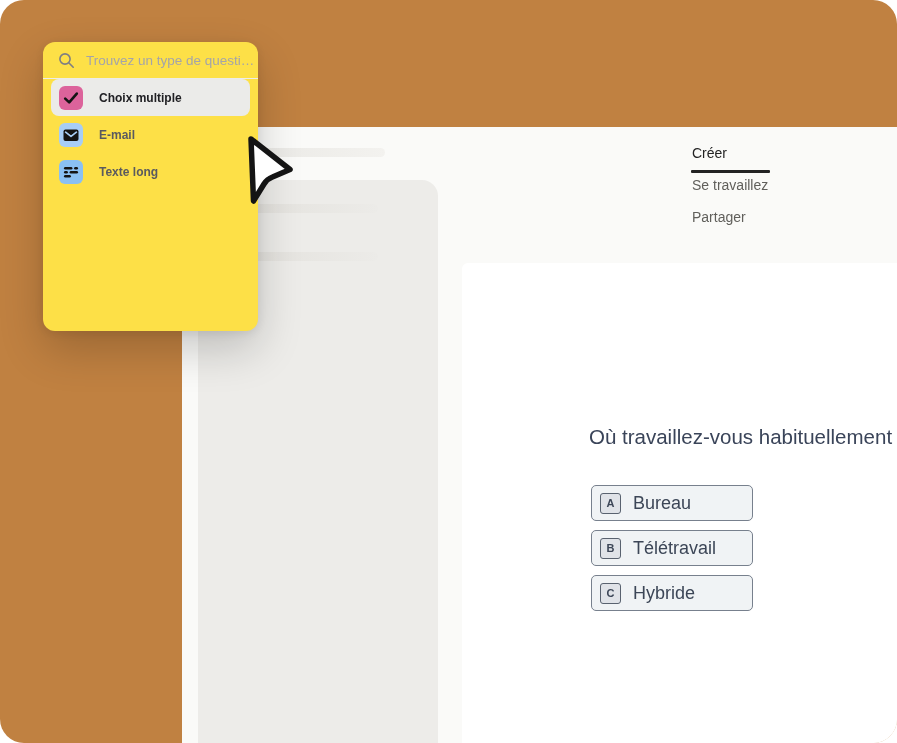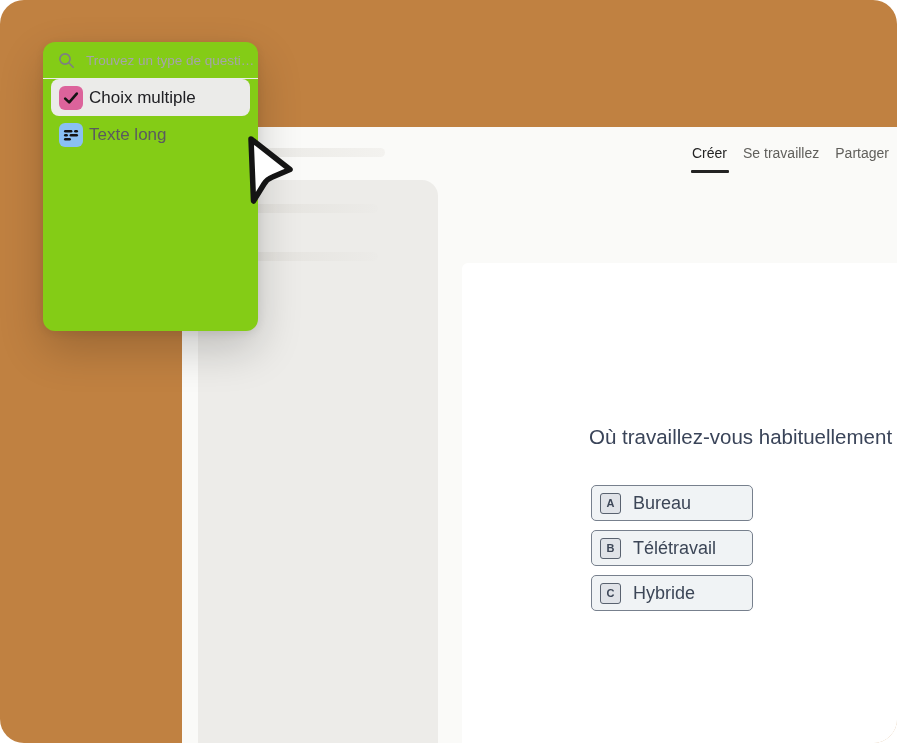--- a/index.html
+++ b/index.html
@@ -13,21 +13,21 @@
   .sidebar-panel{
     position:absolute;left:16px;top:53px;width:240px;bottom:0;
     background:#EDECE9;border-radius:16px 16px 0 0;
   }
   .skeleton{position:absolute;height:9px;border-radius:5px;z-index:2;}
   .skeleton.s1{left:40px;top:21px;width:163px;background:linear-gradient(90deg,#E8E7E3,#F3F2EF);}
   .skeleton.s2{left:40px;top:77px;width:156px;background:linear-gradient(90deg,#E2E0DB,#ECEBE8);}
   .skeleton.s3{left:40px;top:125px;width:156px;background:linear-gradient(90deg,#E2E0DB,#ECEBE8);}
   
   .topnav{position:absolute;left:510px;top:18px;display:flex;gap:16px;white-space:nowrap;
-    font-size:14px;line-height:16px;z-index:3;}
+    font-size:14px;line-height:16px;z-index:3;flex-direction:column;}
   .topnav .nav-item{color:#605F5B;cursor:pointer;position:relative;}
   .topnav .nav-item.active{color:#232323;}
   .topnav .nav-item.active::after{
     content:"";position:absolute;left:-1px;right:-2px;top:25px;height:3px;
     background:#232323;border-radius:1px;
   }
   
   .card{
     position:absolute;left:280px;top:136px;width:435px;height:480px;
     background:#ffffff;border-radius:6px 0 0 0;z-index:2;
@@ -42,42 +42,42 @@
     background:#F0F3F5;border:1px solid #77808D;border-radius:5px;cursor:pointer;
   }
   .key-badge{
     width:21px;height:21px;margin-left:8px;display:flex;align-items:center;justify-content:center;
     background:#E0E3E8;border:1px solid #59626F;border-radius:3px;
     font-size:11px;font-weight:bold;color:#3C4657;
   }
   .option-label{margin-left:12px;font-size:18px;color:#3C4657;text-align:center;}
   
   .dropdown{
-    position:absolute;left:43px;top:42px;width:215px;height:289px;background:#84cc16;
+    position:absolute;left:43px;top:42px;width:215px;height:289px;background:#fde047;
     border-radius:12px;z-index:10;
     box-shadow:0 18px 45px rgba(0,0,0,0.20),0 2px 10px rgba(0,0,0,0.08);
   }
   .search-row{display:flex;align-items:center;height:37px;padding:0 12px 0 15px;
     border-bottom:1px solid #ECECEB;}
   .search-row svg{flex:0 0 auto;}
   .search-input{
     flex:1;border:none;outline:none;margin-left:9px;font-size:13.5px;color:#333;background:transparent;
   }
   .search-input::placeholder{color:#A4A4A9;}
   .section-label{margin:17px 16px 11px 16px;font-size:13.5px;font-weight:bold;color:#191919;}
   .type-list{padding:0 8px;}
   .type-row{
     display:flex;align-items:center;height:37px;border-radius:8px;padding-left:8px;cursor:pointer;
   }
   .type-row.selected{background:#EBEBE9;}
   .type-icon{
     width:24px;height:24px;border-radius:6px;display:flex;align-items:center;justify-content:center;
     flex:0 0 auto;
   }
-  .type-label{margin-left:6px;font-size:17px;color:#5A5A5F;}
+  .type-label{margin-left:16px;font-size:12px;color:#5A5A5F;font-weight:bold;}
   .type-row.selected .type-label{color:#202024;}
   
   .cursor{position:absolute;left:236px;top:130px;z-index:20;pointer-events:none;}
 </style>
 </head>
 <body>
 
 <div id="canvas">
 
   <div class="window">
@@ -126,20 +126,29 @@
       <div class="type-row selected">
         <span class="type-icon" style="background-color: rgb(220, 99, 155);">
           <svg width="24" height="24" viewBox="0 0 24 24">
             <path d="M6.2 12.6 L10.2 16.4 L17.8 7.6" fill="none" stroke="#141414" stroke-width="2.6" stroke-linecap="round" stroke-linejoin="round"></path>
           </svg>
         </span>
         <span class="type-label">Choix multiple</span>
       </div>
 
 
+      <div class="type-row">
+        <span class="type-icon" style="background-color: rgb(167, 205, 246);">
+          <svg width="24" height="24" viewBox="0 0 24 24">
+            <rect x="4.5" y="6.6" width="15" height="11.3" rx="2" fill="#141414"></rect>
+            <polyline points="6.6,9.2 12,13.4 17.4,9.2" fill="none" stroke="#A7CDF6" stroke-width="1.7" stroke-linecap="round" stroke-linejoin="round"></polyline>
+          </svg>
+        </span>
+        <span class="type-label">E-mail</span>
+      </div>
 
 
       <div class="type-row">
         <span class="type-icon" style="background-color: rgb(138, 192, 243);">
           <svg width="24" height="24" viewBox="0 0 24 24">
             <rect x="5" y="7" width="8.4" height="2.5" rx="1.25" fill="#141414"></rect>
             <rect x="15.1" y="7" width="3.9" height="2.5" rx="1.25" fill="#141414"></rect>
             <rect x="5" y="11" width="3.9" height="2.5" rx="1.25" fill="#141414"></rect>
             <rect x="10.6" y="11" width="8.4" height="2.5" rx="1.25" fill="#141414"></rect>
             <rect x="5" y="15" width="6.9" height="2.5" rx="1.25" fill="#141414"></rect>

